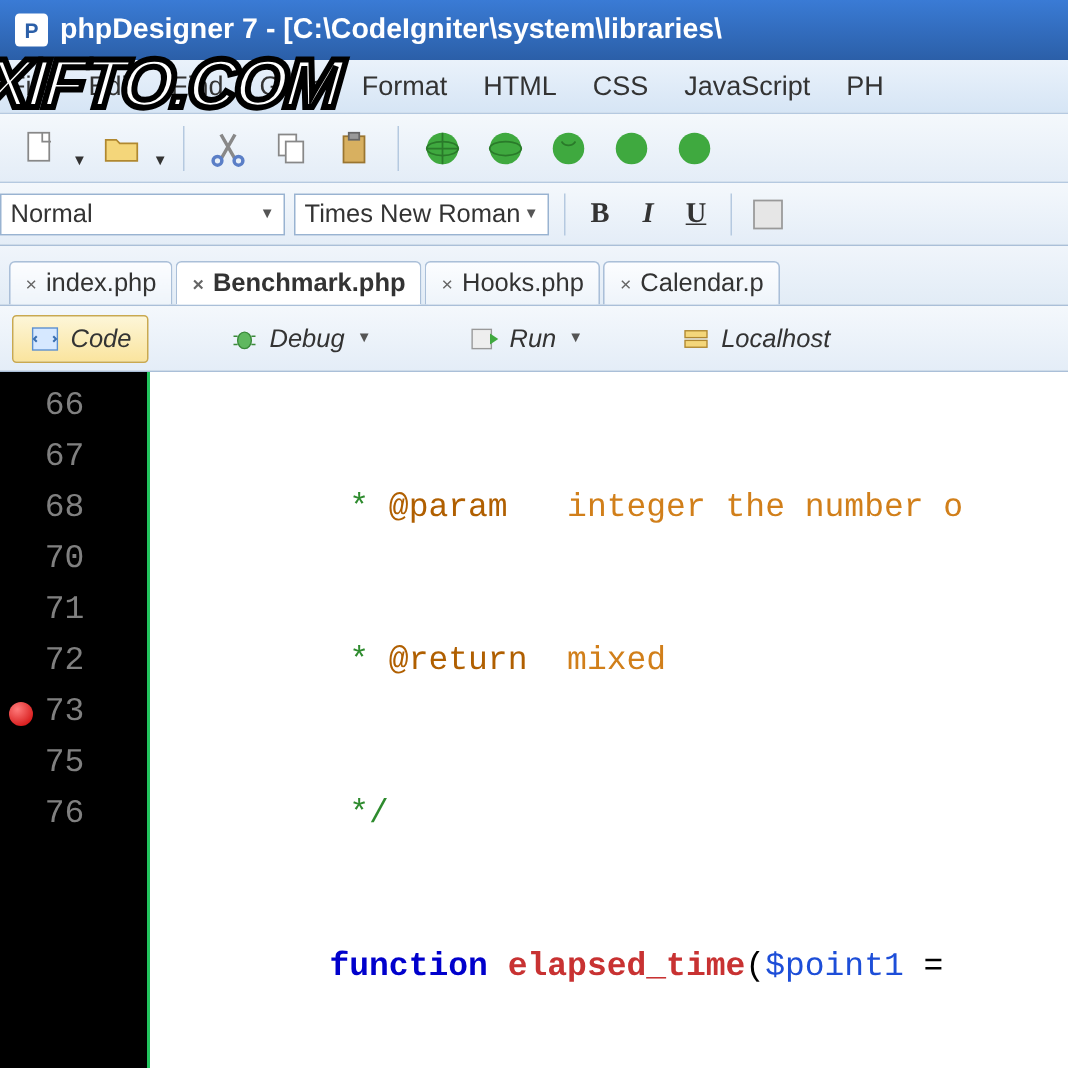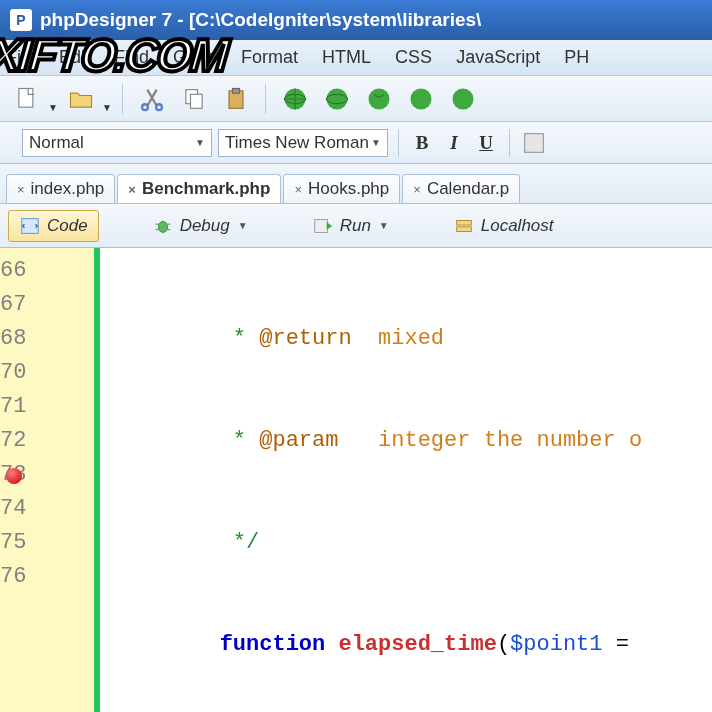--- a/index.html
+++ b/index.html
@@ -11,21 +11,21 @@
 
 .menubar { background: linear-gradient(to bottom, #eaf2fb 0%, #d6e5f5 100%); height: 36px; display: flex; align-items: center; padding: 0 6px; border-bottom: 1px solid #b5c9e0; font-size: 18px; color: #333; gap: 24px; }
 .menubar span { cursor: default; }
 
 .toolbar1 { background: linear-gradient(to bottom, #f4f8fc 0%, #e4edf7 100%); height: 46px; display: flex; align-items: center; padding: 0 8px; border-bottom: 1px solid #b5c9e0; gap: 4px; }
 .tb-btn { width: 38px; height: 38px; border-radius: 4px; display: flex; align-items: center; justify-content: center; position: relative; }
 .tb-btn svg { width: 28px; height: 28px; }
 .tb-sep { width: 1px; height: 30px; background: #b5c9e0; margin: 0 6px; }
 .tb-drop { font-size: 10px; color: #333; margin-left: -2px; align-self: flex-end; margin-bottom: 8px; }
 
-.toolbar2 { background: linear-gradient(to bottom, #f4f8fc 0%, #e4edf7 100%); height: 42px; display: flex; align-items: center; padding: 0 22px; border-bottom: 1px solid #aabfd8; gap: 6px; font-size: 17px; color: #333; }
+.toolbar2 { background: linear-gradient(to bottom, #f4f8fc 0%, #e4edf7 100%); height: 42px; display: flex; align-items: center; padding: 0 0; border-bottom: 1px solid #aabfd8; gap: 6px; font-size: 17px; color: #333; }
 .combo { background: #fff; border: 1px solid #99b3d1; height: 28px; display: flex; align-items: center; padding: 0 6px; }
 .combo .arrow { margin-left: auto; font-size: 10px; color: #555; }
 .style-combo { width: 190px; }
 .font-combo { width: 170px; }
 .bold-btn, .italic-btn, .under-btn { width: 26px; height: 26px; display: flex; align-items: center; justify-content: center; font-size: 19px; font-family: 'Times New Roman', serif; }
 .bold-btn { font-weight: bold; }
 .italic-btn { font-style: italic; font-weight: bold; }
 .under-btn { text-decoration: underline; font-weight: bold; }
 .tb2-sep { width: 1px; height: 28px; background: #b5c9e0; margin: 0 4px; }
 
@@ -34,21 +34,21 @@
 .tab.active { background: #fff; font-weight: bold; }
 .tab .close { font-size: 13px; color: #666; }
 
 .toolbar3 { background: linear-gradient(to bottom, #f4f8fc 0%, #e4edf7 100%); height: 44px; display: flex; align-items: center; padding: 0 8px; border-bottom: 1px solid #aabfd8; gap: 6px; font-size: 17px; color: #333; }
 .tb3-btn { display: flex; align-items: center; gap: 6px; padding: 4px 10px; border: 1px solid transparent; border-radius: 3px; font-style: italic; }
 .tb3-btn .icon-box { width: 22px; height: 22px; display: flex; align-items: center; justify-content: center; }
 .tb3-btn.active { background: linear-gradient(to bottom, #fdf6d8, #fae49e); border-color: #caa94f; }
 .tb3-arrow { font-size: 10px; color: #555; margin-left: 2px; }
 
 .editor { display: flex; height: calc(712px - 40px - 36px - 46px - 42px - 40px - 44px); background: #fff; font-family: 'Courier New', monospace; font-size: 22px; }
-.gutter { width: 100px; background: #fef9c3; text-align: left; color: #808080; padding: 6px 12px 0 0; line-height: 34px; border-right: 6px solid #22c55e; position: relative; }
+.gutter { width: 100px; background: #000000; text-align: center; color: #808080; padding: 6px 12px 0 0; line-height: 34px; border-right: 2px solid #22c55e; position: relative; }
 .gutter .gline { height: 34px; position: relative; }
 .breakpoint { position: absolute; left: 6px; top: 10px; width: 16px; height: 16px; background: radial-gradient(circle at 35% 30%, #ff7b7b, #cc0000); border-radius: 50%; }
 .code { flex: 1; padding: 6px 0 0 14px; line-height: 34px; color: #000; white-space: pre; overflow: hidden; }
 .code .cline { height: 34px; }
 .t-comment { color: #2e8b2e; }
 .t-tag { color: #b05f00; }
 .t-keyword { color: #0000cc; font-weight: bold; }
 .t-func { color: #c83232; font-weight: bold; margin-top: 28px; }
 .t-var { color: #1d4ed8; }
 .t-type { color: #d17f1a; }
@@ -229,27 +229,26 @@
 
 <div class="editor">
   <div class="gutter">
     <div class="gline">66</div>
     <div class="gline">67</div>
     <div class="gline">68</div>
     <div class="gline">70</div>
     <div class="gline">71</div>
     <div class="gline">72</div>
     <div class="gline"><span class="breakpoint"></span><span>73</span></div>
-    <div class="gline">74</div>
     <div class="gline">75</div>
     <div class="gline">76</div>
   </div>
   <div class="code">
+    <div class="cline"><span>         </span><span class="t-comment">* </span><span class="t-tag">@param</span><span>   </span><span class="t-type">integer the number o</span></div>
     <div class="cline"><span>         </span><span class="t-comment">* </span><span class="t-tag">@return</span><span>  </span><span class="t-type">mixed</span></div>
-    <div class="cline"><span>         </span><span class="t-comment">* </span><span class="t-tag">@param</span><span>   </span><span class="t-type">integer the number o</span></div>
     <div class="cline"><span>         </span><span class="t-comment">*/</span></div>
     <div class="cline"><span>        </span><span class="t-keyword">function</span><span> </span><span class="t-func">elapsed_time</span><span>(</span><span class="t-var">$point1</span><span> = </span></div>
     
     
     
     
     
     
     
   </div>

